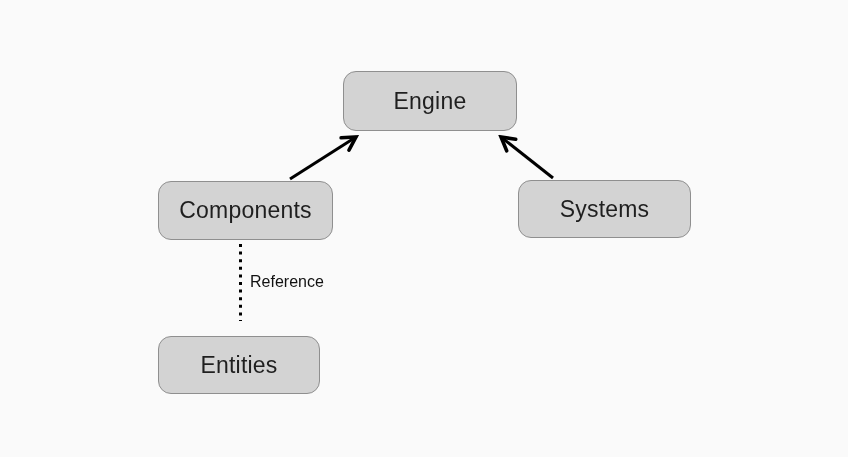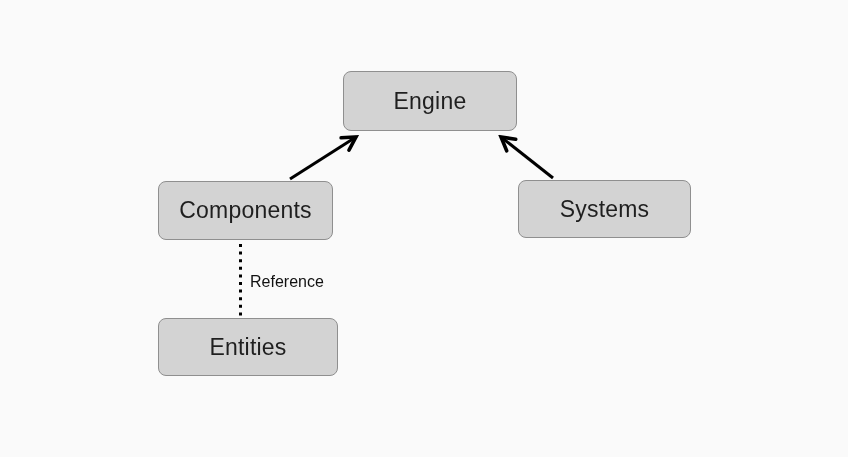--- a/index.html
+++ b/index.html
@@ -19,32 +19,32 @@
     left: 0;
     top: 0;
     width: 848px;
     height: 457px;
   }
   .node {
     position: absolute;
     box-sizing: border-box;
     background: #d3d3d3;
     border: 1.5px solid #8f8f8f;
-    border-radius: 8px;
+    border-radius: 13px;
     display: flex;
     align-items: center;
     justify-content: center;
     font-size: 23px;
     color: #1f1f1f;
     letter-spacing: 0.2px;
   }
   .node-engine     { left: 343px; top: 71px;  width: 174px; height: 60px; }
   .node-components { left: 158px; top: 181px; width: 175px; height: 59px; }
   .node-systems    { left: 518px; top: 180px; width: 173px; height: 58px; }
-  .node-entities   { left: 158px; top: 318px; width: 180px; height: 58px; }
+  .node-entities   { left: 158px; top: 336px; width: 162px; height: 58px; }
   .edge-label {
     position: absolute;
     left: 250px;
     top: 273px;
     font-size: 16px;
     color: #111111;
     white-space: nowrap;
   }
 </style>
 </head>

